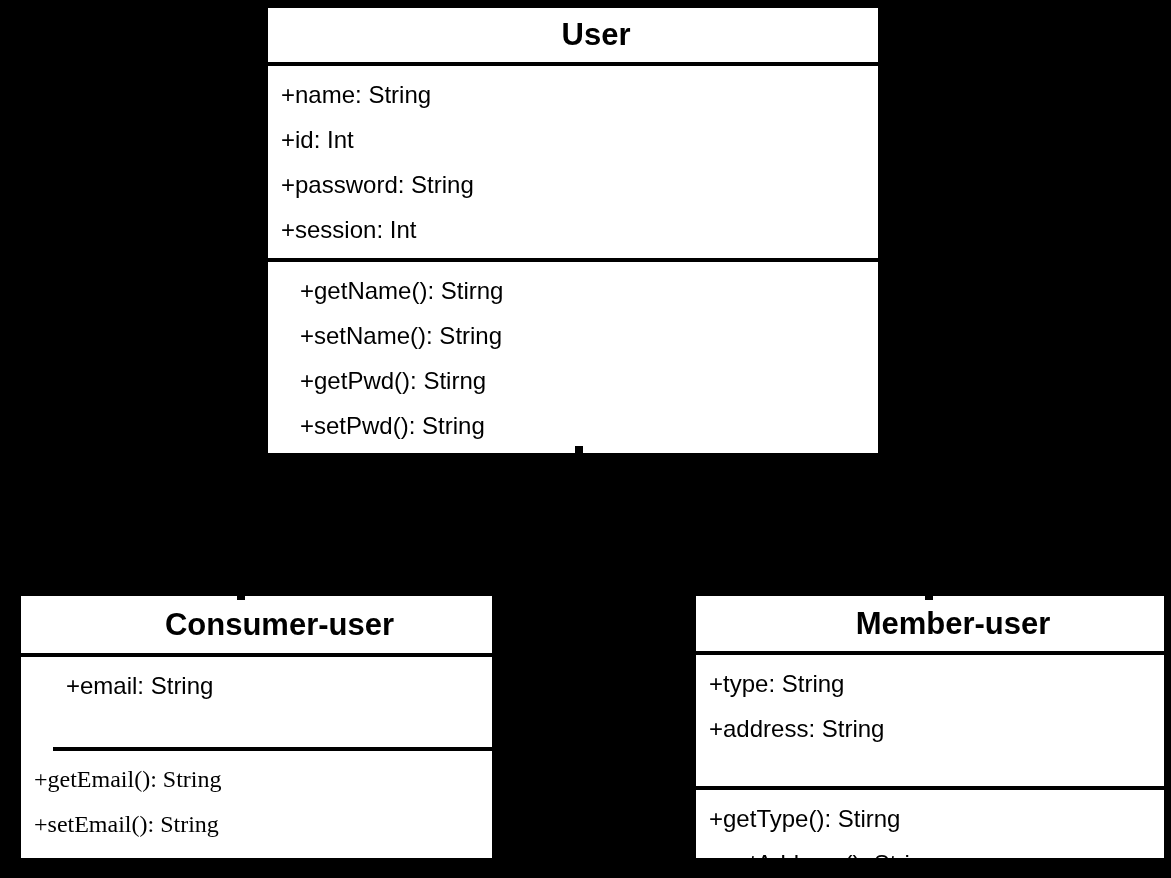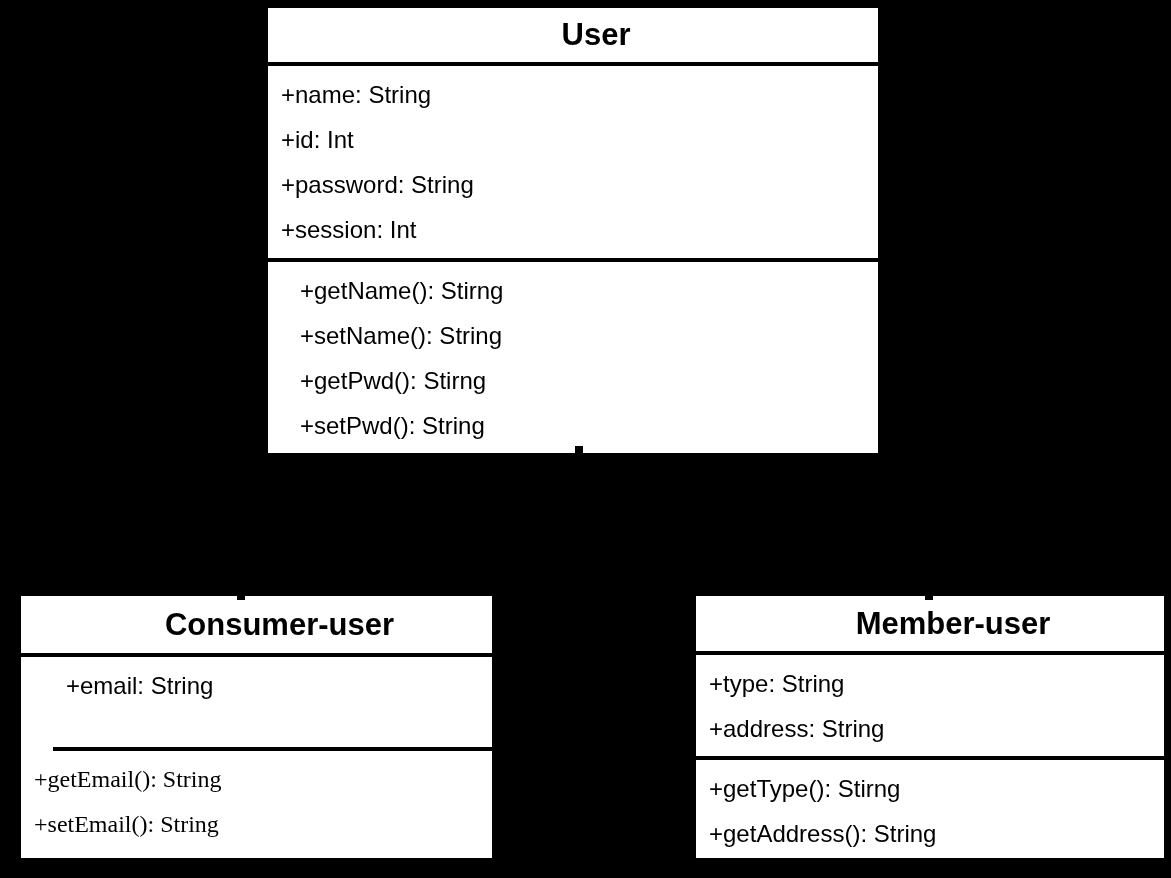--- a/index.html
+++ b/index.html
@@ -49,21 +49,21 @@
   #user-box .attrs { height: 196px; }
   #user-box .methods { height: 191px; padding-left: 32px; }
   
   #consumer-box { left: 18px; top: 593px; width: 477px; height: 268px; }
   #consumer-box .class-title { height: 61px; line-height: 57px; }
   #consumer-box .attrs { height: 94px; margin-left: 32px; }
   #consumer-box .methods { height: 107px; font-family: Liberation Serif, serif; }
   
   #member-box { left: 693px; top: 593px; width: 474px; height: 268px; }
   #member-box .class-title { height: 59px; line-height: 55px; }
-  #member-box .attrs { height: 105px; }
+  #member-box .attrs { height: 135px; }
   #member-box .methods { height: 98px; }
   
   .connector-tick {
     position: absolute;
     width: 8px;
     height: 7px;
     background: #000000;
   }
   #tick-user-bottom   { left: 575px; top: 446px; }
   #tick-consumer-top  { left: 237px; top: 593px; }

